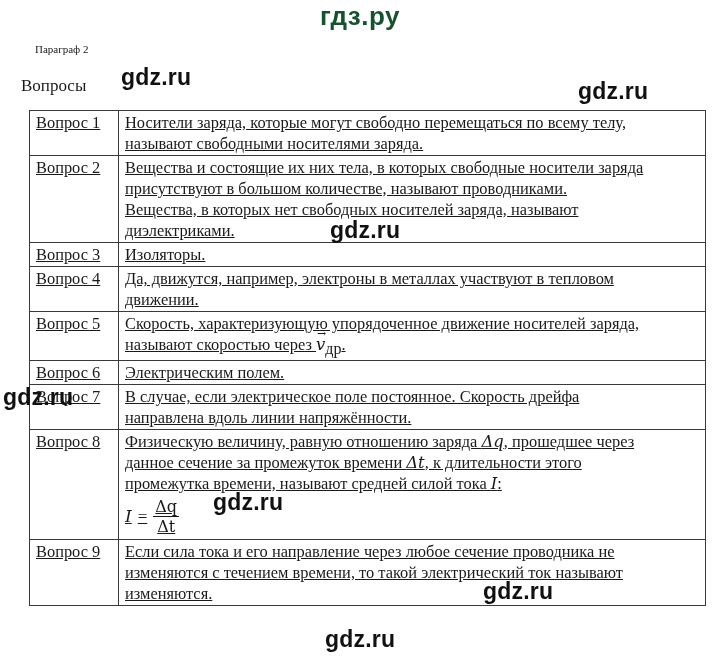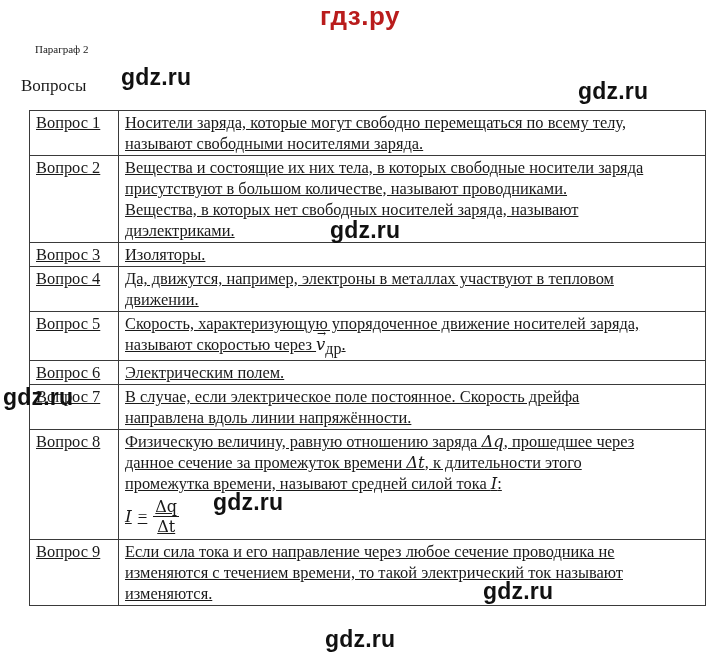--- a/index.html
+++ b/index.html
@@ -18,21 +18,21 @@
     .site-title {
       position: absolute;
       left: 0;
       width: 720px;
       top: 0;
       text-align: center;
       font-family: "Liberation Sans", "DejaVu Sans", sans-serif;
       font-weight: bold;
       font-size: 26px;
       line-height: 32px;
-      color: #b91c1c;
+      color: #14532d;
       letter-spacing: 0.5px;
     }
     .paragraph-heading {
       position: absolute;
       left: 35px;
       top: 38px;
       font-size: 11px;
       line-height: 22px;
     }
     .section-heading {

